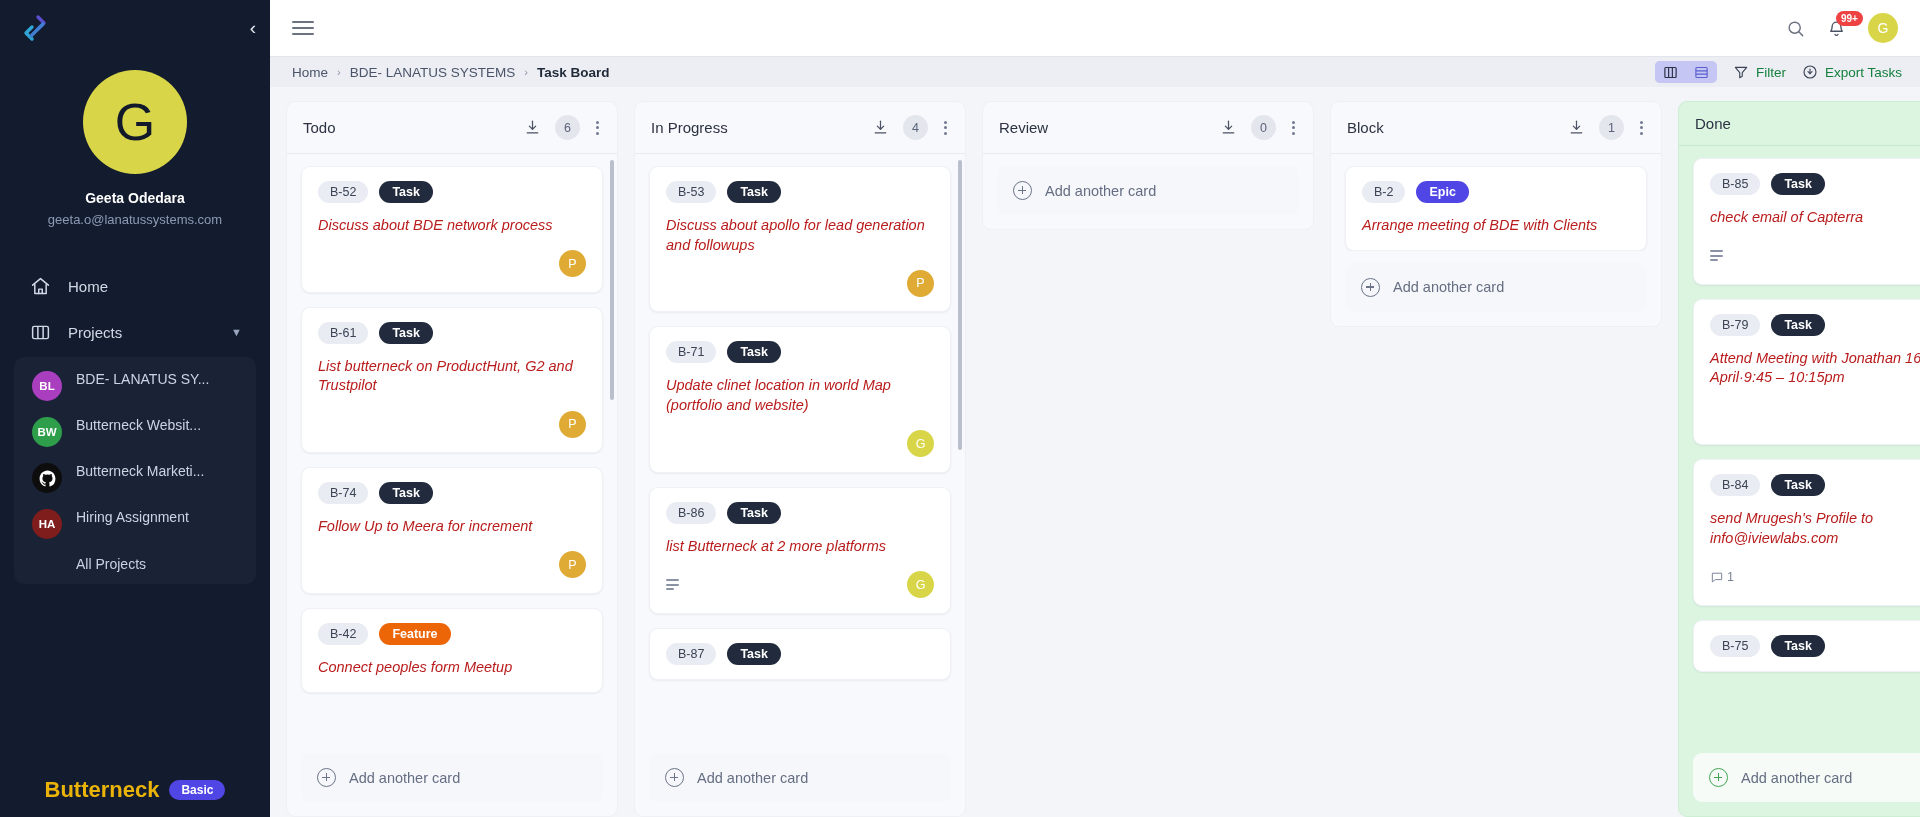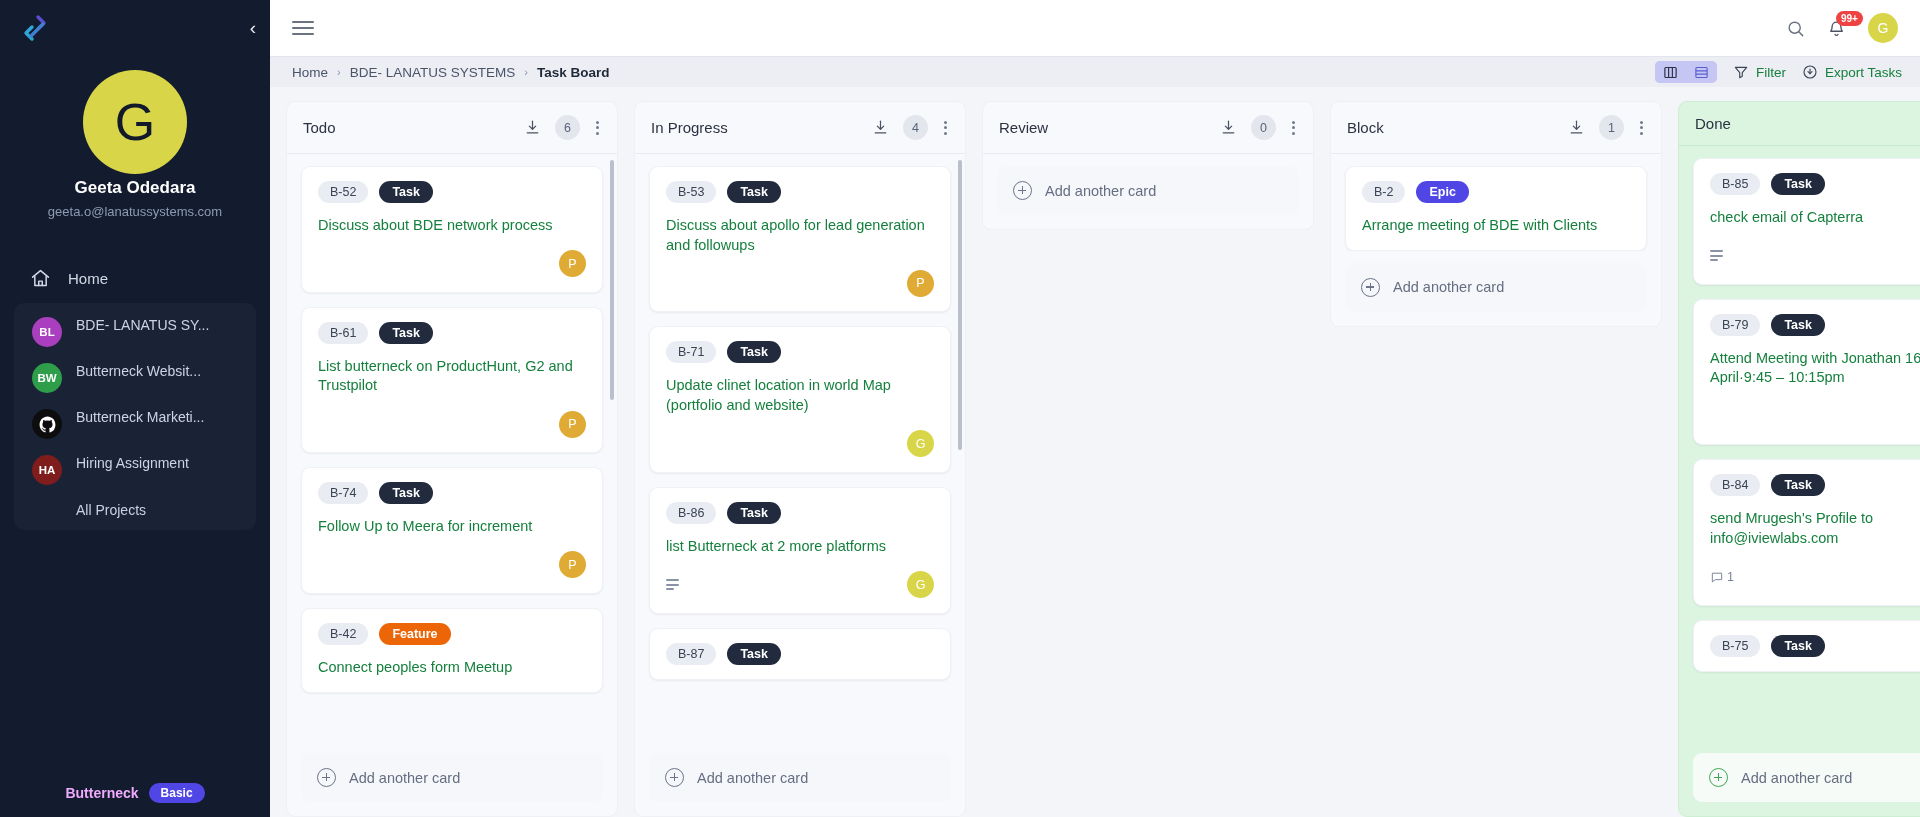--- a/index.html
+++ b/index.html
@@ -26,21 +26,21 @@
     color: #e6eaf2; font-size: 19px; line-height: 1;
     cursor: pointer; background: none; border: none; font-family: inherit;
   }
   .profile { text-align: center; padding: 14px 10px 0; }
   .avatar-lg {
     width: 104px; height: 104px; border-radius: 50%;
     background: #d8d648; margin: 0 auto;
     display: flex; align-items: center; justify-content: center;
     color: #12192b; font-size: 52px; font-weight: 400;
   }
-  .profile-name { margin-top: 4px; font-size: 17px; color: #fff; font-weight: 600; }
+  .profile-name { margin-top: 16px; font-size: 14px; color: #fff; font-weight: 600; }
   .profile-email { margin-top: 6px; font-size: 13px; color: #8d9ab4; }
 
   .nav { margin-top: 36px; padding: 0 14px; flex: 1; }
   .nav-item {
     display: flex; align-items: center; gap: 16px;
     padding: 11px 14px; border-radius: 8px;
     font-size: 15px; color: #d2d9e6; cursor: pointer;
   }
   .nav-item .ico { width: 24px; height: 24px; display: flex; align-items: center; justify-content: center; flex: 0 0 24px; }
   .chev { margin-left: auto; font-size: 11px; color: #9aa6bd; }
@@ -54,21 +54,21 @@
     display: flex; align-items: center; justify-content: center;
     font-size: 11.5px; font-weight: 700; color: #fff;
   }
   .sub-label { white-space: nowrap; overflow: hidden; text-overflow: ellipsis; max-width: 160px; }
   .all-projects { padding: 9px 18px 2px 62px; font-size: 14px; color: #c9d2e2; cursor: pointer; }
   .nav-lower { margin-top: 26px; }
   .sb-foot {
     display: flex; align-items: center; justify-content: center; gap: 10px;
     padding: 10px 0 14px;
   }
-  .brand-name { font-size: 14px; color: #f0abfc; font-weight: 600; }
+  .brand-name { font-size: 22px; color: #eab308; font-weight: 600; }
   .badge-plan {
     background: #4f46e5; color: #fff; font-size: 12px; font-weight: 700;
     border-radius: 20px; padding: 3px 12px;
   }
 
   
   .main { flex: 1; display: flex; flex-direction: column; min-width: 0; background: #f4f5f9; }
   .topbar {
     height: 56px; background: #fff; display: flex; align-items: center;
     padding: 0 22px; gap: 14px;
@@ -140,21 +140,21 @@
   .card-tags { display: flex; align-items: center; gap: 11px; }
   .tag-id {
     background: #e9ecf3; color: #3b4354; font-size: 12.5px;
     border-radius: 14px; padding: 4px 12px;
   }
   .tag-type {
     color: #fff; font-size: 12.5px; font-weight: 700;
     border-radius: 14px; padding: 4px 13px;
   }
   .card-title {
-    margin-top: 13px; font-size: 14.5px; color: #15803d; line-height: 1.36;
+    margin-top: 13px; font-size: 14.5px; color: #b91c1c; line-height: 1.36; font-style: italic;
   }
   .card-foot { margin-top: 14px; display: flex; align-items: center; min-height: 28px; }
   .desc-icon { display: flex; flex-direction: column; gap: 2.5px; }
   .desc-icon i { display: block; height: 2px; background: #8a93a6; border-radius: 2px; }
   .desc-icon i:nth-child(1) { width: 13px; }
   .desc-icon i:nth-child(2) { width: 13px; }
   .desc-icon i:nth-child(3) { width: 8px; }
   .cmt { display: flex; align-items: center; gap: 3px; color: #7b8499; font-size: 12.5px; }
   .assignee {
     margin-left: auto; width: 27px; height: 27px; border-radius: 50%;
@@ -214,20 +214,30 @@
         <span class="ico">
           <svg width="21" height="21" viewBox="0 0 24 24" fill="none" stroke="#d2d9e6" stroke-width="1.7" stroke-linecap="round" stroke-linejoin="round">
             <path d="M3 10.5 12 3l9 7.5"></path>
               <path d="M5.5 9.7V20h13V9.7"></path>
               <path d="M10 20v-5h4v5"></path>
           </svg>
         </span>
         <span>Home</span>
       </div>
 
+      <div class="nav-item">
+        <span class="ico">
+          <svg width="21" height="21" viewBox="0 0 24 24" fill="none" stroke="#d2d9e6" stroke-width="1.7">
+            <rect x="3" y="5" width="18" height="14" rx="2"></rect>
+              <path d="M9 5v14M15 5v14"></path>
+          </svg>
+        </span>
+        <span>Projects</span>
+        <span class="chev">▼</span>
+      </div>
 
       <div class="sub-block">
         <div class="sub-item">
           <span class="pav" style="background:#a93fbe">BL</span>
           <span class="sub-label">BDE- LANATUS SY...</span>
         </div>
         <div class="sub-item">
           <span class="pav" style="background:#2e9e4b">BW</span>
           <span class="sub-label">Butterneck Websit...</span>
         </div>

